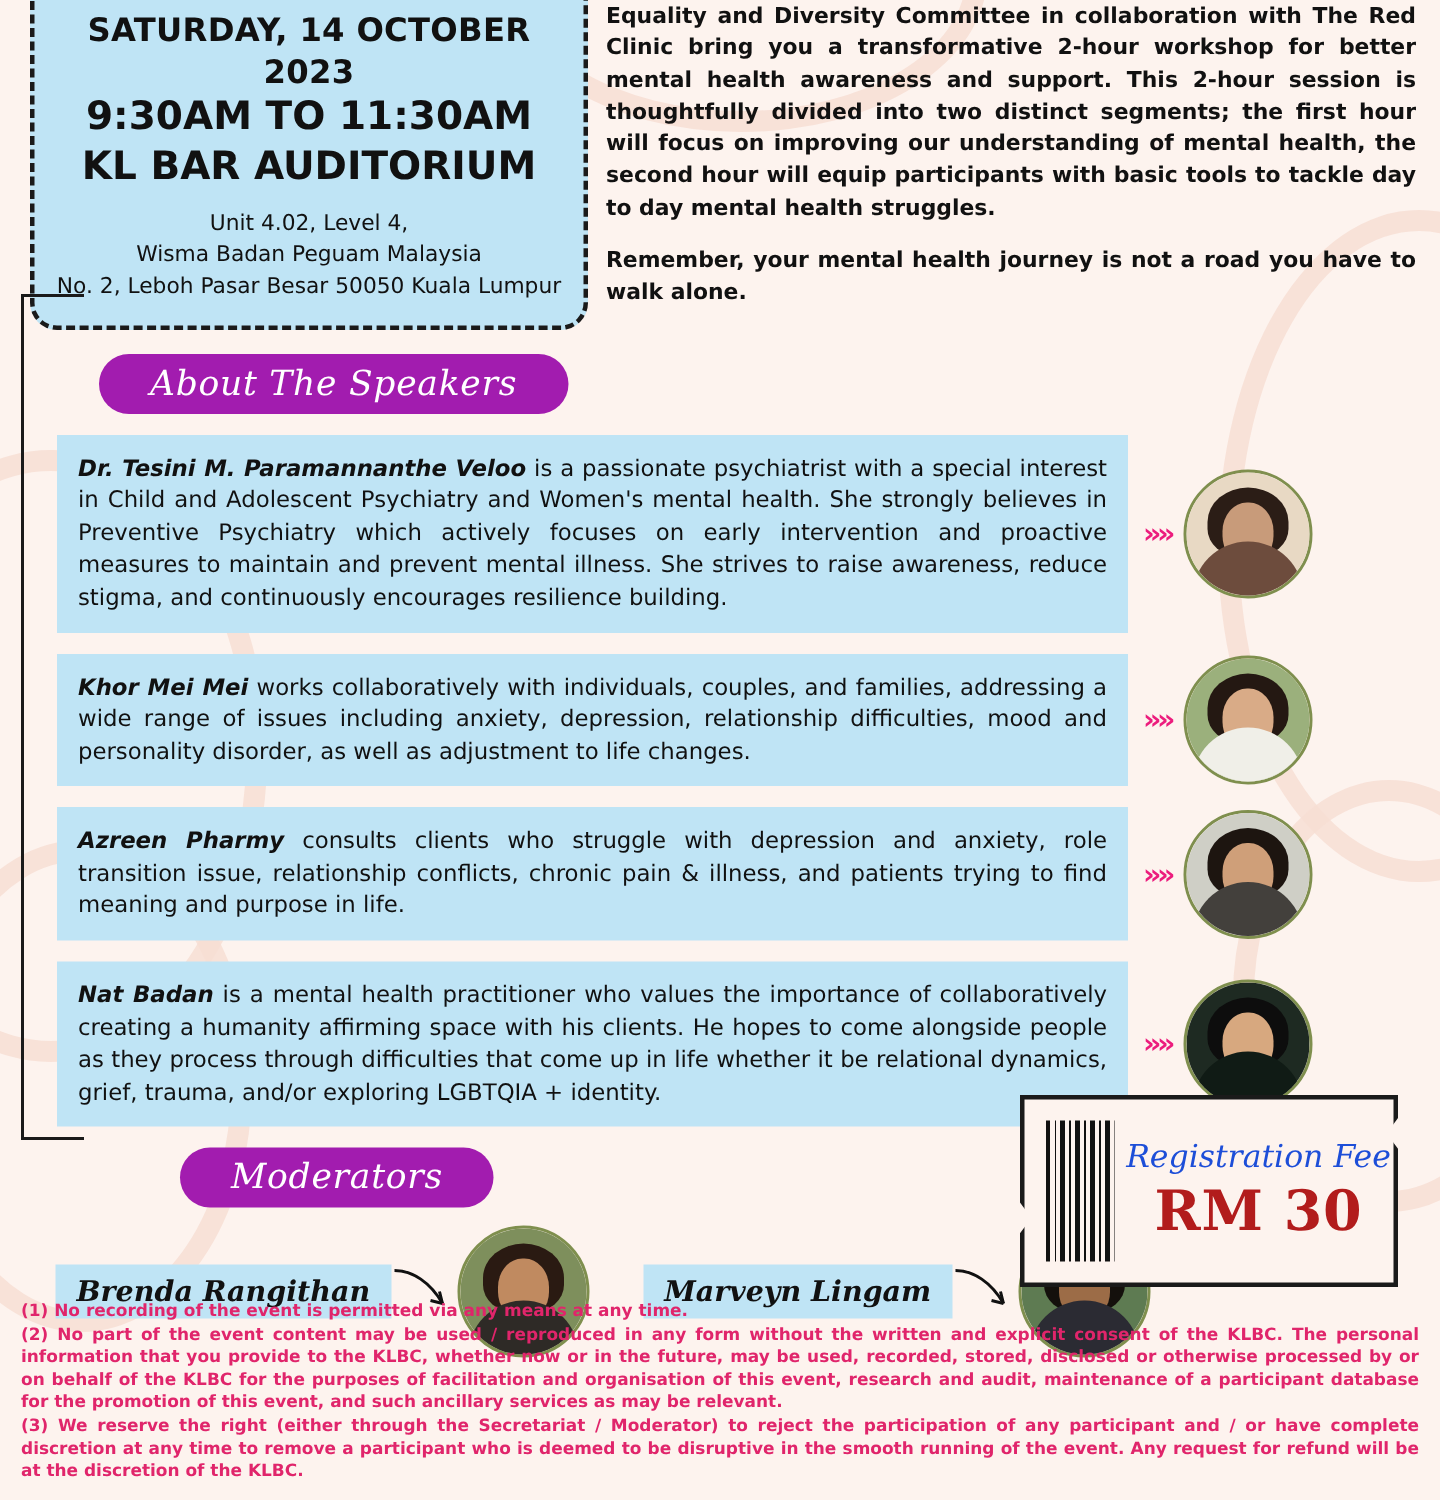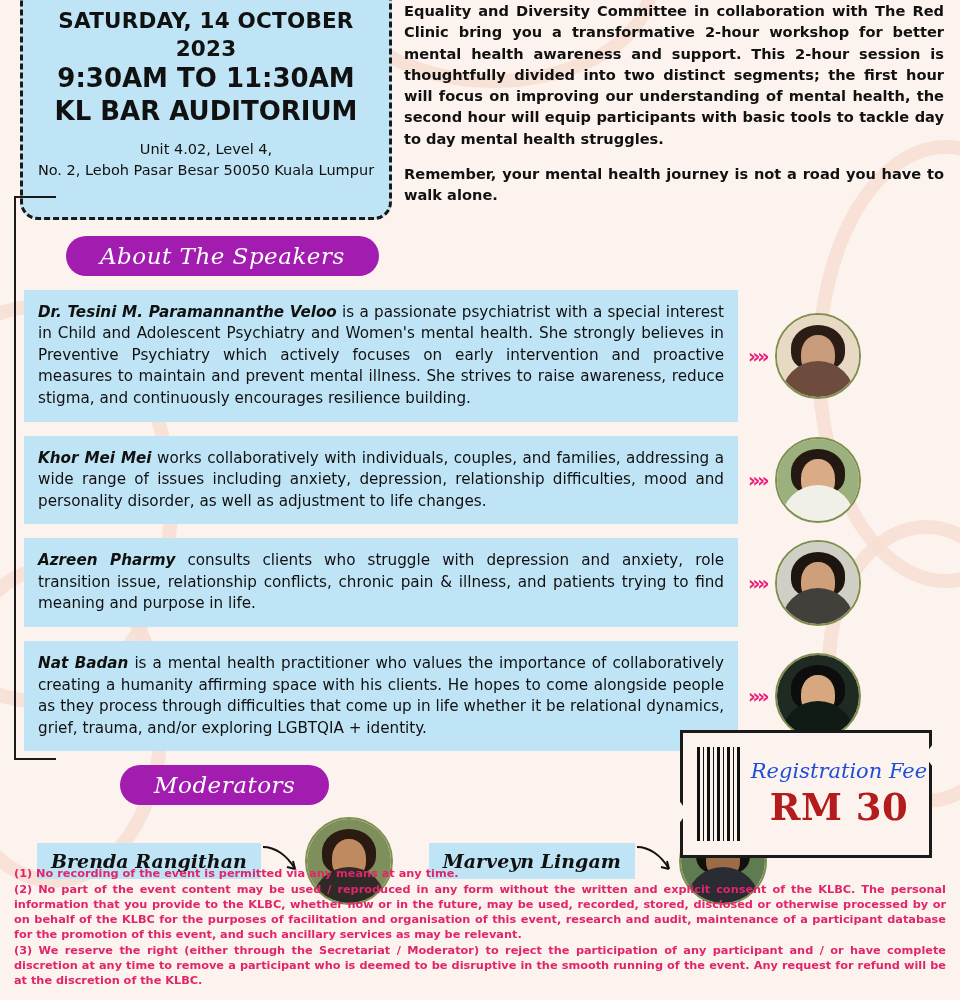--- a/index.html
+++ b/index.html
@@ -113,21 +113,21 @@
     border-left: 2px solid #1a1a1a;
     border-top: 2px solid #1a1a1a;
     border-bottom: 2px solid #1a1a1a;
     border-right: none;
     z-index: 1;
   }
 
   
   .speakers {
     margin-top: 14px;
-    padding-left: 24px;
+    padding-left: 38px;
     padding-right: 10px;
   }
   .speaker-row {
     display: flex;
     align-items: center;
     margin-bottom: 14px;
   }
   .speaker-text {
     background: #bfe4f5;
     padding: 12px 14px;
@@ -292,20 +292,21 @@
 
 <div class="page">
 
   <div class="top">
     <div class="when-box">
       <div class="line-big">SATURDAY, 14 OCTOBER 2023</div>
       <div class="line-big2">9:30AM TO 11:30AM</div>
       <div class="line-big2">KL BAR AUDITORIUM</div>
       <div class="venue">
         <div>Unit 4.02, Level 4,</div>
+        <div>Wisma Badan Peguam Malaysia</div>
         <div>No. 2, Leboh Pasar Besar 50050 Kuala Lumpur</div>
       </div>
     </div>
     <div class="intro">
       <p>Equality and Diversity Committee in collaboration with The Red Clinic bring you a transformative 2-hour workshop for better mental health awareness and support. This 2-hour session is thoughtfully divided into two distinct segments; the first hour will focus on improving our understanding of mental health, the second hour will equip participants with basic tools to tackle day to day mental health struggles.</p>
       <p>Remember, your mental health journey is not a road you have to walk alone.</p>
     </div>
   </div>
 
   <div class="bracket"></div>

